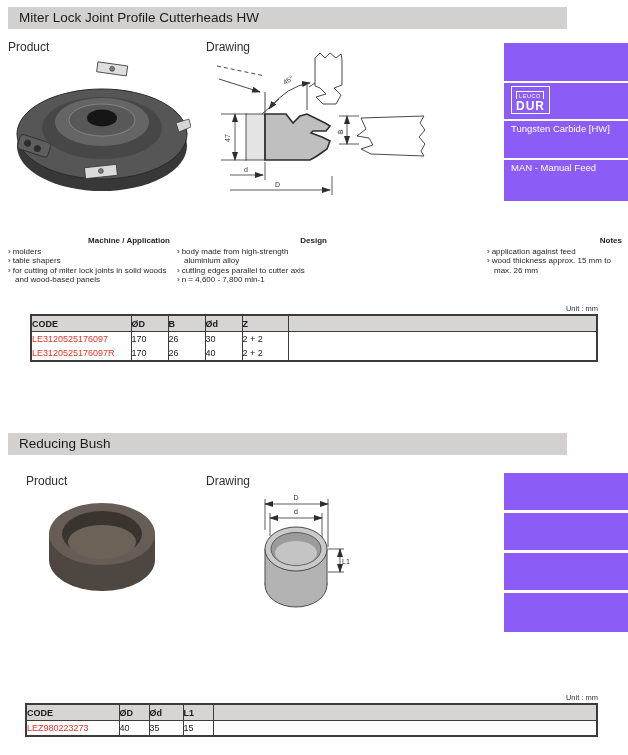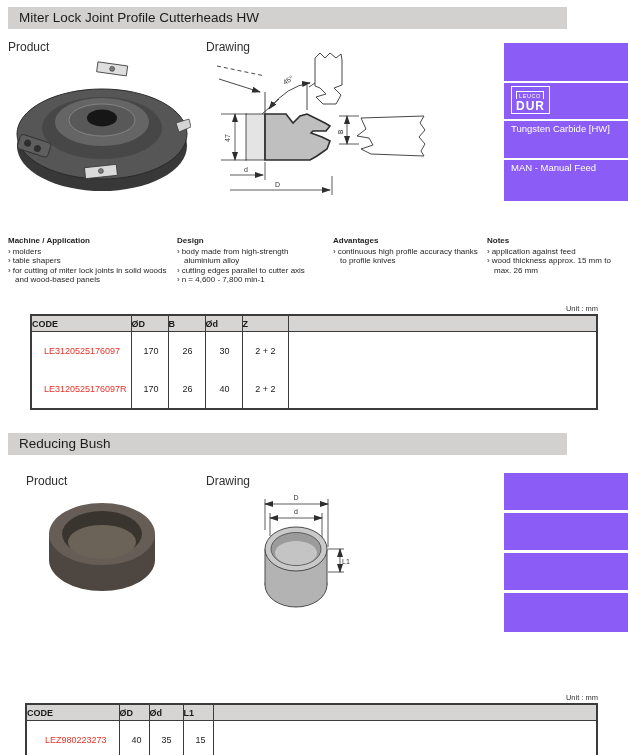--- a/index.html
+++ b/index.html
@@ -14,32 +14,32 @@
 
   .panel-box{position:absolute;left:460px;width:157px;background:#8b5cf6;color:#ffffff;
              font-size:9.5px;line-height:11px;padding:2px 7px;box-sizing:border-box;margin-left:44px;}
 
   .leuco-logo{display:inline-block;border:1px solid #ffffff;padding:2px 4px 1px 4px;margin-top:1px;}
   .leuco-top{font-size:5.5px;letter-spacing:0.6px;line-height:6px;border:1px solid #ffffff;
              border-bottom:none;padding:1px 2px 0 2px;display:inline-block;}
   .leuco-bottom{font-size:12px;font-weight:bold;letter-spacing:1px;line-height:12px;}
 
   .info-col{position:absolute;top:236px;font-size:8px;line-height:9.6px;color:#1f1f1f;}
-  .info-title{font-weight:bold;font-size:8px;margin-bottom:1px;}
+  .info-title{font-weight:bold;font-size:8px;margin-bottom:1px;text-align:right;}
   .li{padding-left:7px;text-indent:-7px;}
   .bullet{margin-right:2px;}
 
   .unit{position:absolute;right:30px;font-size:7.5px;color:#333;}
 
   table.spec-table{position:absolute;border-collapse:collapse;table-layout:fixed;
                    border:2px solid #3b3b3b;font-size:9px;color:#1a1a1a;}
   table.spec-table th{background:#d6d5d4;font-weight:bold;height:15px;
                       border:1px solid #3b3b3b;text-align:left;padding:0;}
   table.spec-table td{height:14px;border-left:1px solid #3b3b3b;border-right:1px solid #3b3b3b;
-                      text-align:right;padding:12px;background:#fff;}
+                      text-align:left;padding:0;background:#fff;}
   td.code{color:#e63329;text-align:left;padding-left:4px;}
 
   svg text{font-family:"Liberation Sans",sans-serif;}
   .drw{position:absolute;}
 </style>
 </head>
 <body>
 
 <div id="page">
 
@@ -132,24 +132,20 @@
     <div class="li"><span class="bullet">›</span><span>molders</span></div>
     <div class="li"><span class="bullet">›</span><span>table shapers</span></div>
     <div class="li"><span class="bullet">›</span><span>for cutting of miter lock joints in solid woods and wood-based panels</span></div>
   </div>
   <div class="info-col" style="left:177px;width:150px;">
     <div class="info-title">Design</div>
     <div class="li"><span class="bullet">›</span><span>body made from high-strength aluminium alloy</span></div>
     <div class="li"><span class="bullet">›</span><span>cutting edges parallel to cutter axis</span></div>
     <div class="li"><span class="bullet">›</span><span>n = 4,600 - 7,800 min-1</span></div>
   </div>
-  <div class="info-col" style="left:333px;width:146px;">
-    <div class="info-title">Advantages</div>
-    <div class="li"><span class="bullet">›</span><span>continuous high profile accuracy thanks to profile knives</span></div>
-  </div>
   <div class="info-col" style="left:487px;width:135px;">
     <div class="info-title">Notes</div>
     <div class="li"><span class="bullet">›</span><span>application against feed</span></div>
     <div class="li"><span class="bullet">›</span><span>wood thickness approx. 15 mm to max. 26 mm</span></div>
   </div>
 
   <div class="unit" style="top:304px;">Unit : mm</div>
   <table class="spec-table" style="left:30px;top:314px;width:568px;">
     <colgroup>
       <col style="width:100px">

